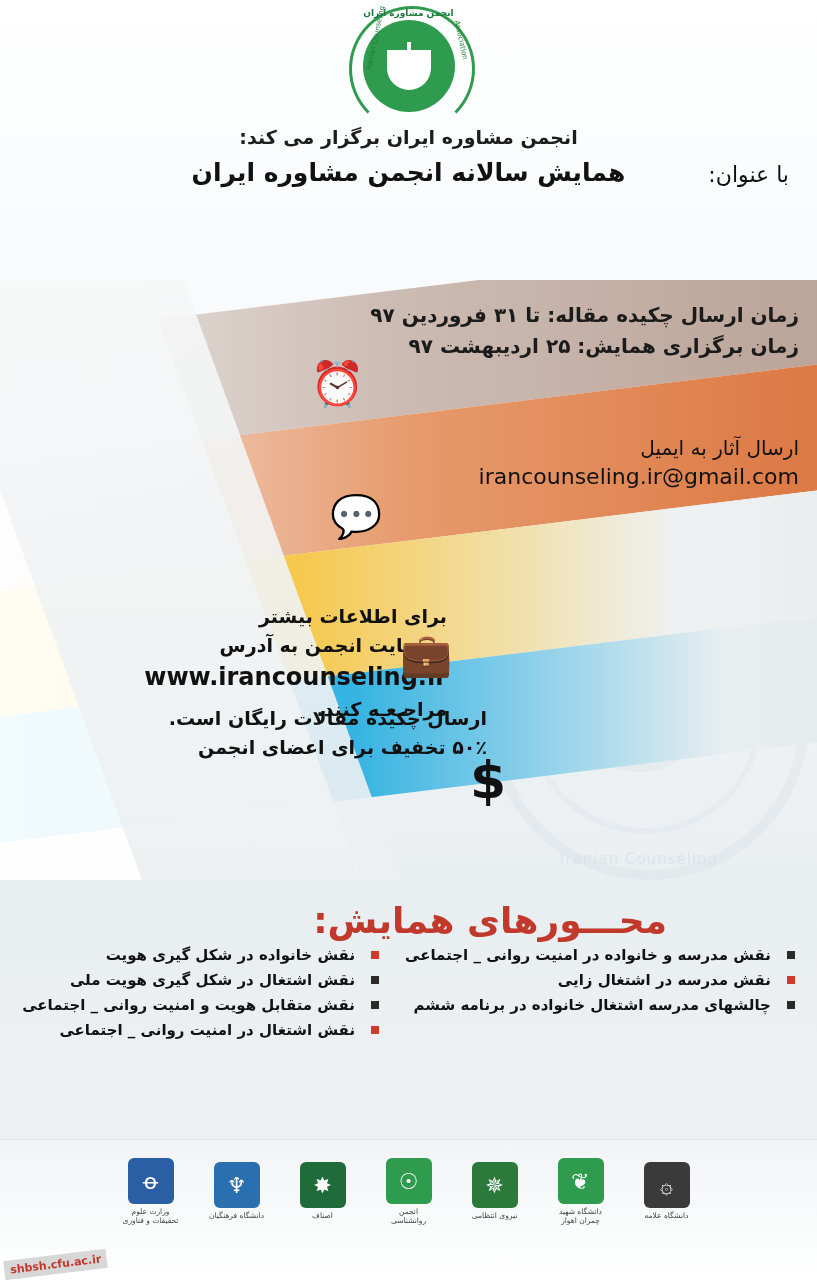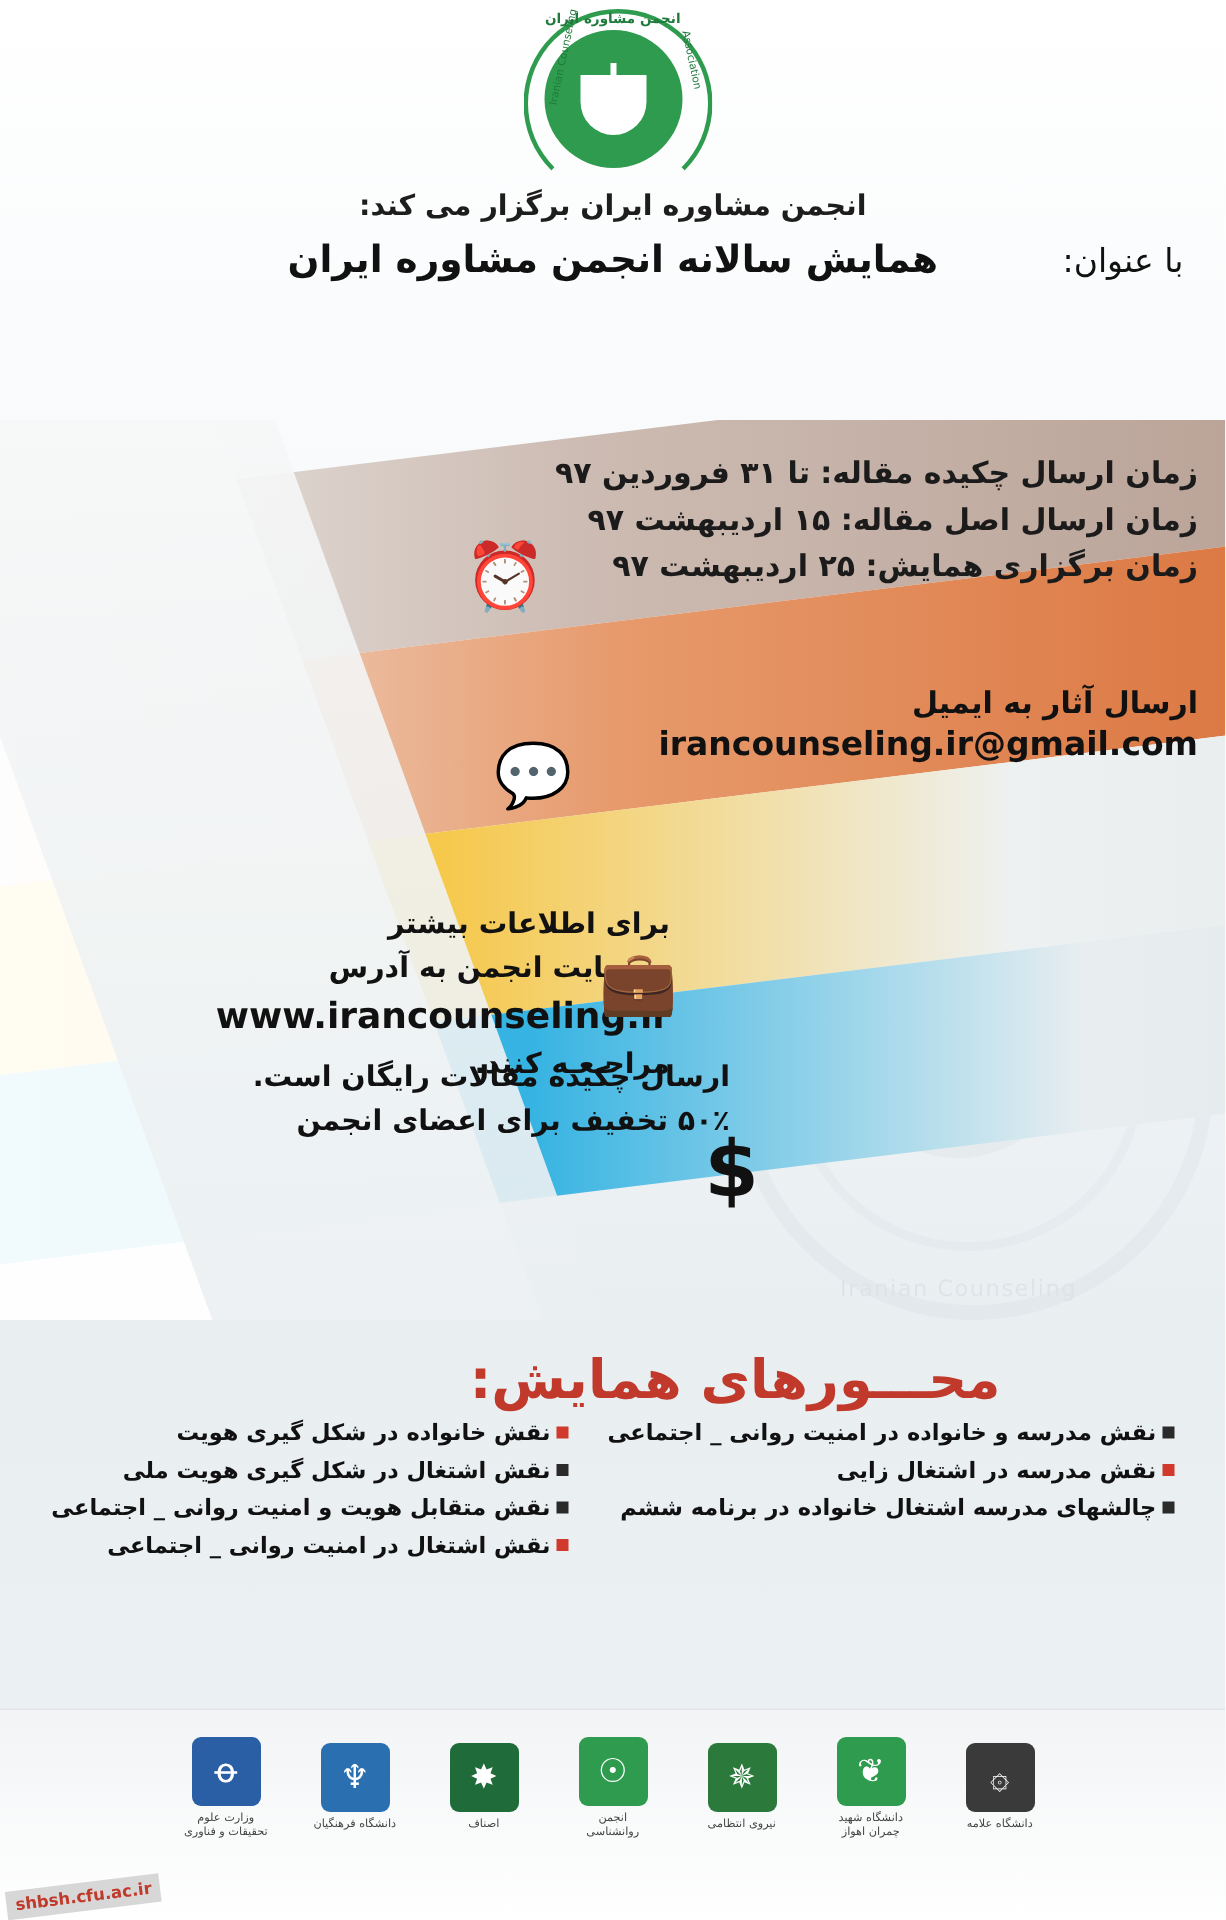--- a/index.html
+++ b/index.html
@@ -106,21 +106,21 @@
     transform:skewX(20deg);opacity:.9;
   }
 
   .band-text{position:absolute;direction:rtl;}
   .dates{
     right:18px;top:20px;text-align:right;color:#1b1b1b;font-weight:bold;font-size:20px;
     line-height:1.55;
   }
   .dates div{white-space:nowrap;}
   .email-block{
-    right:18px;top:176px;text-align:right;color:#111;font-weight:bold;
+    right:18px;top:156px;text-align:right;color:#111;font-weight:normal;
   }
   .email-title{font-size:20px;margin-bottom:4px;}
   .email-addr{font-size:22px;direction:ltr;text-align:right;}
   .info-block{
     right:370px;top:286px;text-align:right;color:#111;font-weight:bold;font-size:19px;
     line-height:1.5;
     margin-top:36px;
   }
   .info-url{direction:ltr;text-align:right;font-size:24px;}
   .fee-block{
@@ -138,21 +138,21 @@
     position:absolute;left:0;right:0;top:900px;height:200px;direction:rtl;
   }
   .topics-title{
     position:absolute;right:150px;top:0;font-size:36px;font-weight:bold;color:#c0392b;
     white-space:nowrap;
   }
   .topics-cols{
     position:absolute;top:46px;left:0;right:0;display:flex;justify-content:center;gap:26px;
   }
   .tcol{display:flex;flex-direction:column;gap:7px;}
-  .titem{display:flex;align-items:center;gap:4px;font-size:15px;color:#111;font-weight:bold;
+  .titem{display:flex;align-items:center;gap:16px;font-size:15px;color:#111;font-weight:bold;
     white-space:nowrap;}
   .bullet{width:8px;height:8px;flex:none;}
   .bullet.red{background:#d0392b;}
   .bullet.dark{background:#2a2a2a;}
 
   
   .footer{
     position:absolute;left:0;right:0;bottom:0;height:140px;
     background:linear-gradient(180deg,#f2f4f5,#ffffff);
     border-top:1px solid #e2e6e8;
@@ -206,21 +206,20 @@
   <div class="bands">
     <div class="band b1"></div>
     <div class="band b2"></div>
     <div class="band b3"></div>
     <div class="band b4"></div>
     <div class="white-wedge"></div>
     <div class="grey-wedge"></div>
 
     <div class="band-text dates">
       <div>زمان ارسال چکیده مقاله:  تا ۳۱ فروردین ۹۷</div>
-      <div>زمان ارسال اصل مقاله: ۱۵ اردیبهشت ۹۷</div>
       <div>زمان برگزاری همایش: ۲۵ اردیبهشت ۹۷</div>
     </div>
 
     <div class="band-text email-block">
       <div class="email-title">ارسال آثار به ایمیل</div>
       <div class="email-addr">irancounseling.ir@gmail.com</div>
     </div>
 
     <div class="band-text info-block">
       <div>برای اطلاعات بیشتر</div>

